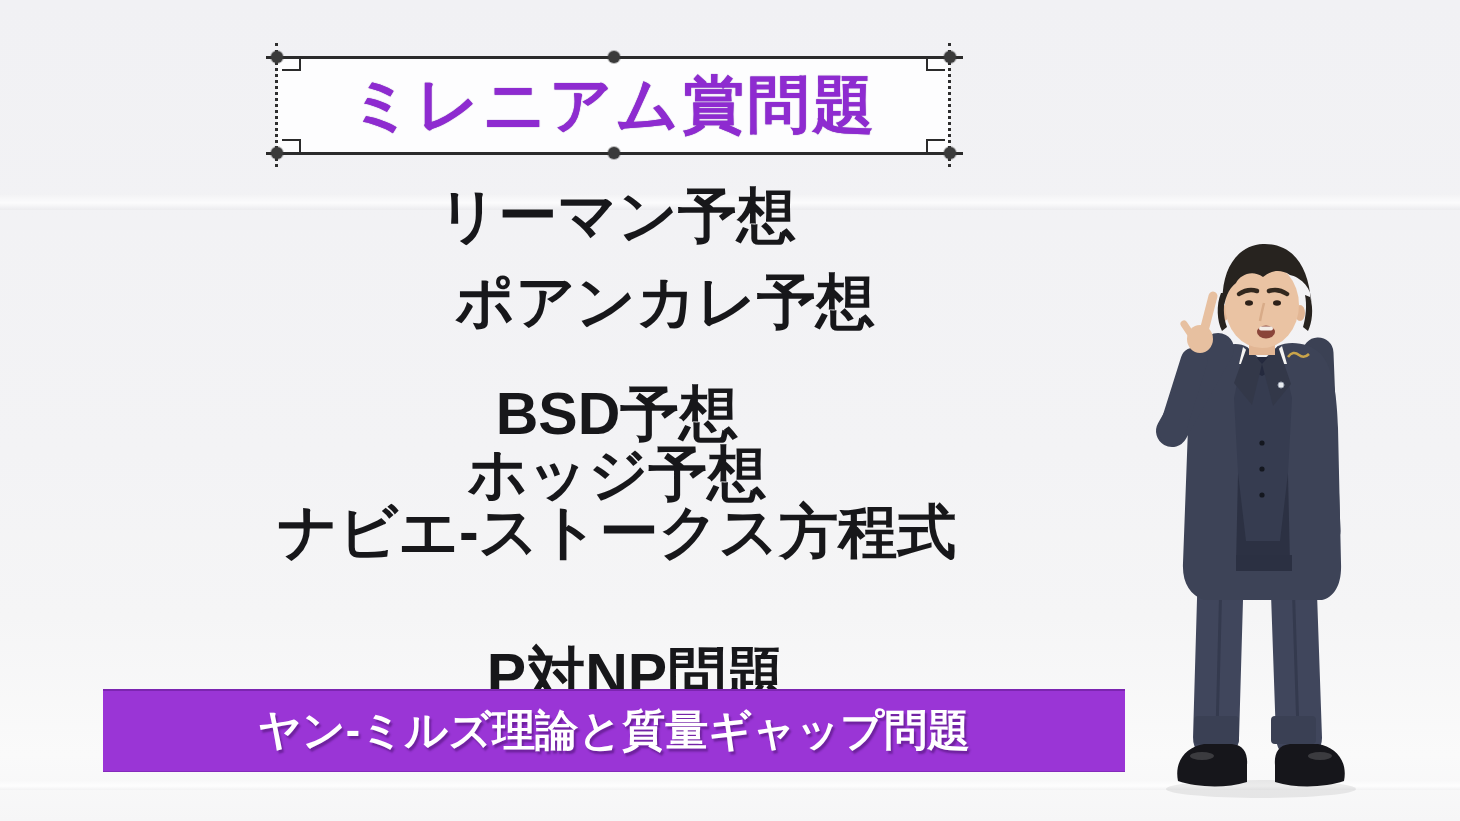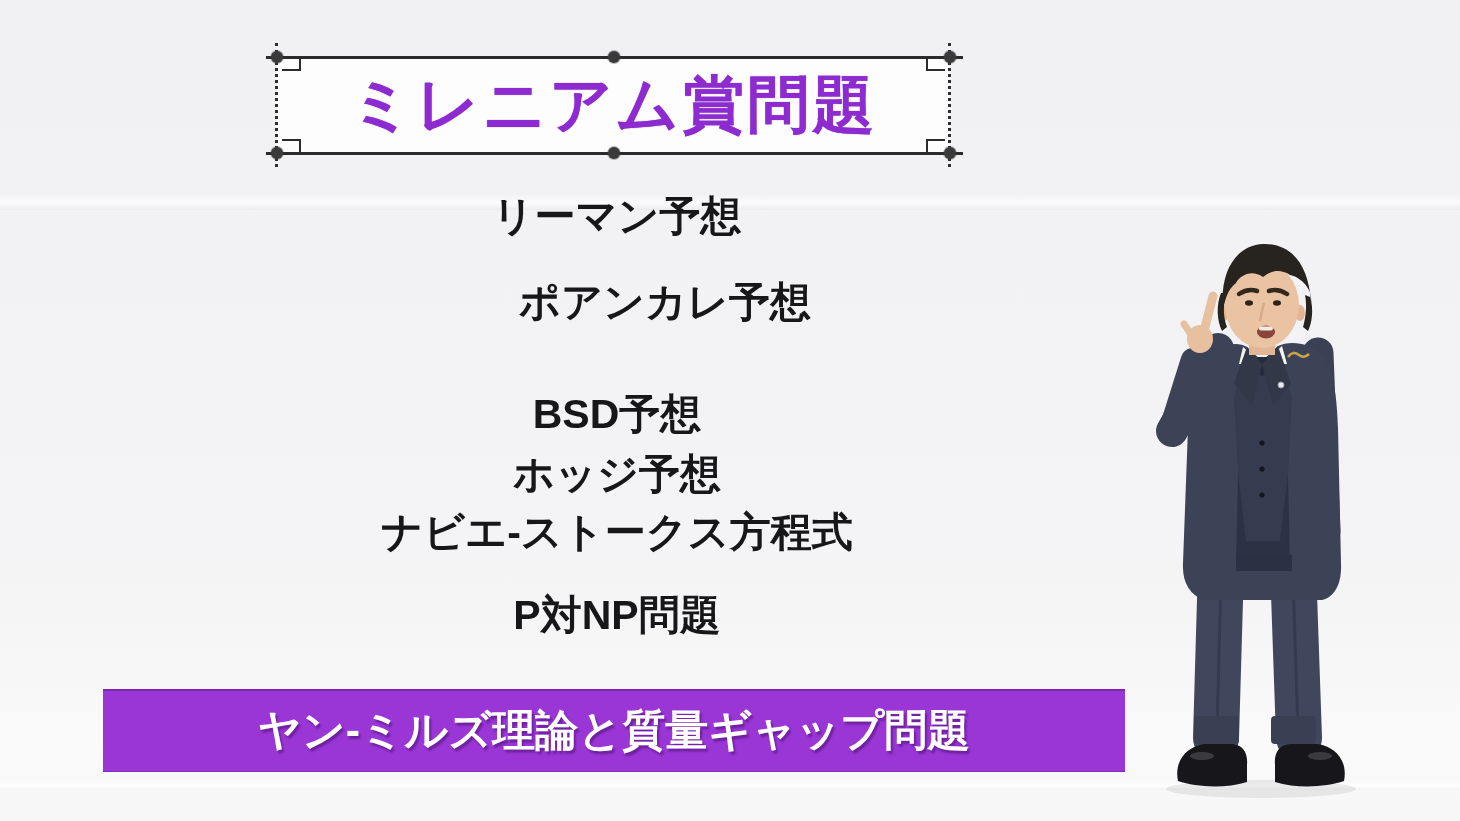--- a/index.html
+++ b/index.html
@@ -37,25 +37,25 @@
     position:absolute;inset:0;display:flex;align-items:center;justify-content:center;
     font-size:62px;font-weight:600;letter-spacing:3px;
     color:var(--title-purple,#8e2bd0);
     text-shadow:0 0 1px rgba(95,27,158,.9);
     white-space:nowrap;
   }
 
   
   .problem{
     position:absolute;left:0;width:1234px;text-align:center;
-    font-size:41px;line-height:66px;font-weight:700;
+    font-size:59px;line-height:66px;font-weight:700;
     color:var(--text-black,#17171a);white-space:nowrap;
   }
   .p1{top:183px;} .p2{top:269px;padding-left:48px;} .p3{top:356px;margin-top:25px;}
-  .p4{top:441px;} .p5{top:499px;} .p6{top:582px;}
+  .p4{top:441px;} .p5{top:499px;} .p6{top:642px;margin-left:19px;}
 
   
   .banner{
     position:absolute;left:103px;top:689px;width:1022px;height:83px;
     background:var(--accent-purple,#9a35d6);
     box-shadow:inset 0 2px 0 rgba(70,10,110,.35), inset 0 -1px 0 rgba(70,10,110,.25);
     display:flex;align-items:center;justify-content:center;
   }
   .banner-text{
     font-size:43px;font-weight:700;color:var(--banner-text,#ffffff);

